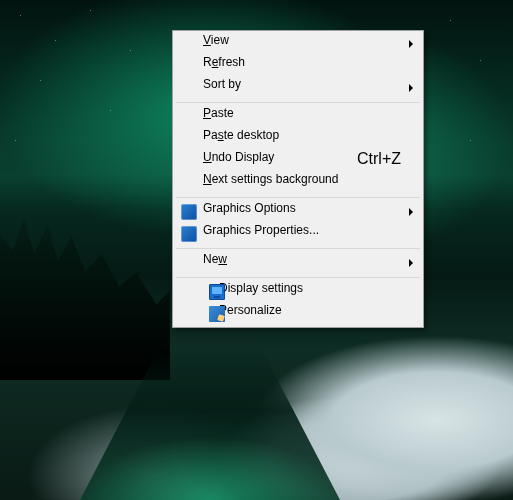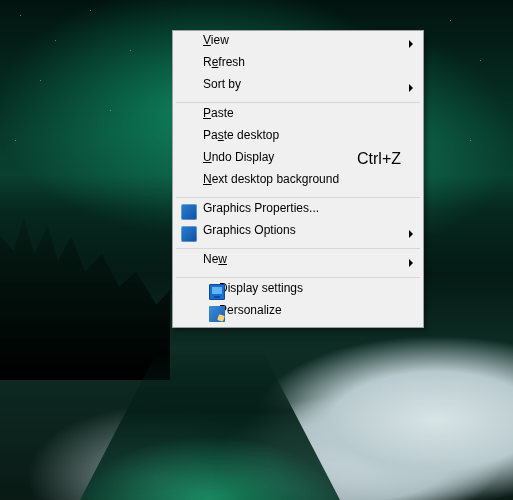--- a/index.html
+++ b/index.html
@@ -111,34 +111,34 @@
       <span class="menu-label"><span>Pa</span><span class="u">s</span><span>te desktop</span></span>
     </div>
 
     <div class="menu-item">
       <span class="menu-label"><span></span><span class="u">U</span><span>ndo Display</span></span>
       <span class="menu-shortcut">Ctrl+Z</span>
     </div>
 
 
     <div class="menu-item">
-      <span class="menu-label"><span></span><span class="u">N</span><span>ext desktop background</span></span>
+      <span class="menu-label"><span></span><span class="u">N</span><span>ext settings background</span></span>
     </div>
 
     <div class="separator"></div>
 
     <div class="menu-item">
       <span class="menu-icon icon-intel"></span>
-      <span class="menu-label">Graphics Properties...</span>
+      <span class="menu-label">Graphics Options</span>
+      <span class="submenu-arrow"></span>
     </div>
 
     <div class="menu-item">
       <span class="menu-icon icon-intel"></span>
-      <span class="menu-label">Graphics Options</span>
-      <span class="submenu-arrow"></span>
+      <span class="menu-label">Graphics Properties...</span>
     </div>
 
     <div class="separator"></div>
 
     <div class="menu-item">
       <span class="menu-label"><span>Ne</span><span class="u">w</span><span></span></span>
       <span class="submenu-arrow"></span>
     </div>
 
     <div class="separator"></div>

